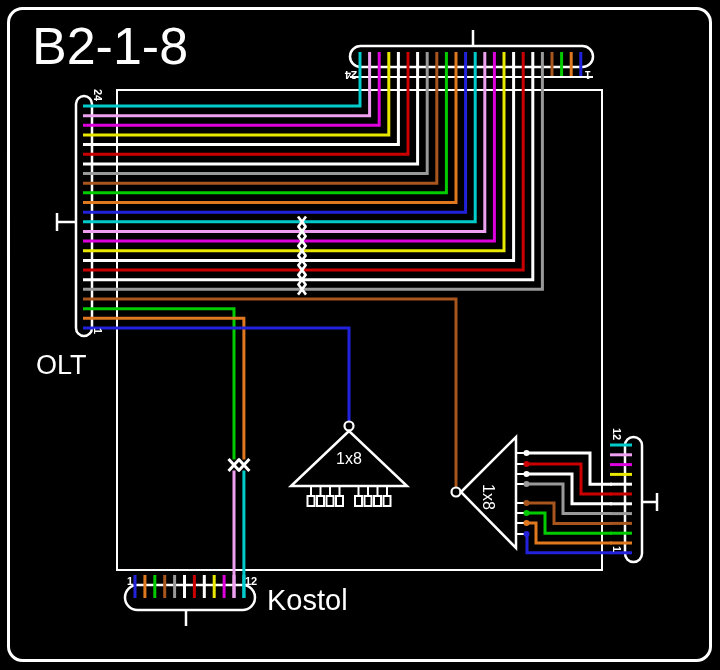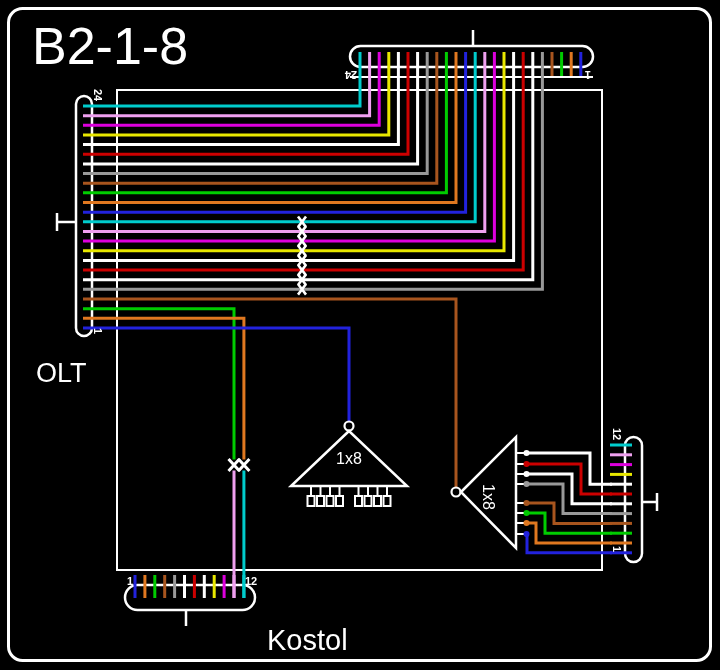--- a/index.html
+++ b/index.html
@@ -1,22 +1,22 @@
 <!DOCTYPE html>
 <html><head>
 <meta charset="utf-8">
 <style>
   html,body{margin:0;padding:0;background:#000;}
   .stage{position:relative;width:720px;height:670px;background:#000;overflow:hidden;
          font-family:"Liberation Sans",sans-serif;}
   .stage svg{position:absolute;left:0;top:0;}
   .lbl{position:absolute;color:#fff;line-height:1;white-space:nowrap;}
   .title{left:32px;top:20px;font-size:52px;text-align:center;}
-  .olt{left:36px;top:352px;font-size:27px;margin-top:8px;}
-  .kostol{left:267px;top:586px;font-size:29px;margin-top:40px;}
+  .olt{left:36px;top:352px;font-size:27px;}
+  .kostol{left:267px;top:586px;font-size:29px;}
   text{fill:#fff;font-family:"Liberation Sans",sans-serif;}
   .num{font-size:11px;font-weight:bold;}
   .spl{font-size:16px;}
 </style>
 </head>
 <body>
 
 <div class="stage">
   <svg id="diagram" width="720" height="670" viewBox="0 0 720 670">
       <rect x="8.5" y="8.5" width="702" height="652" rx="14" fill="none" stroke="#fff" stroke-width="3"></rect>

